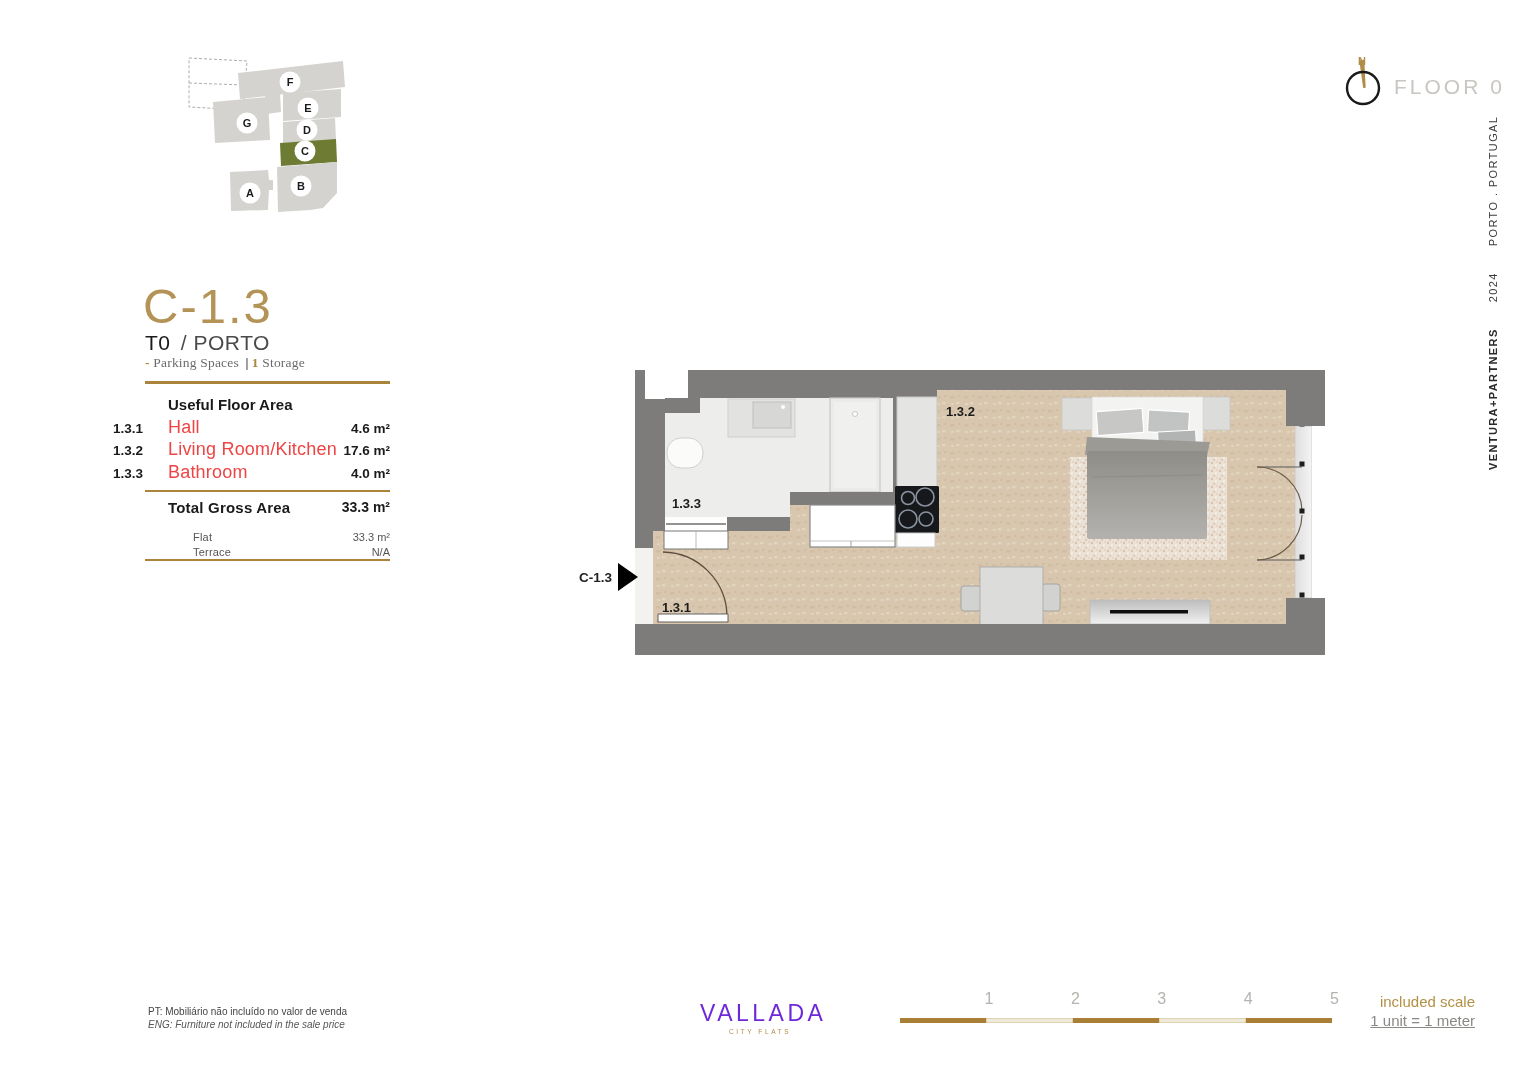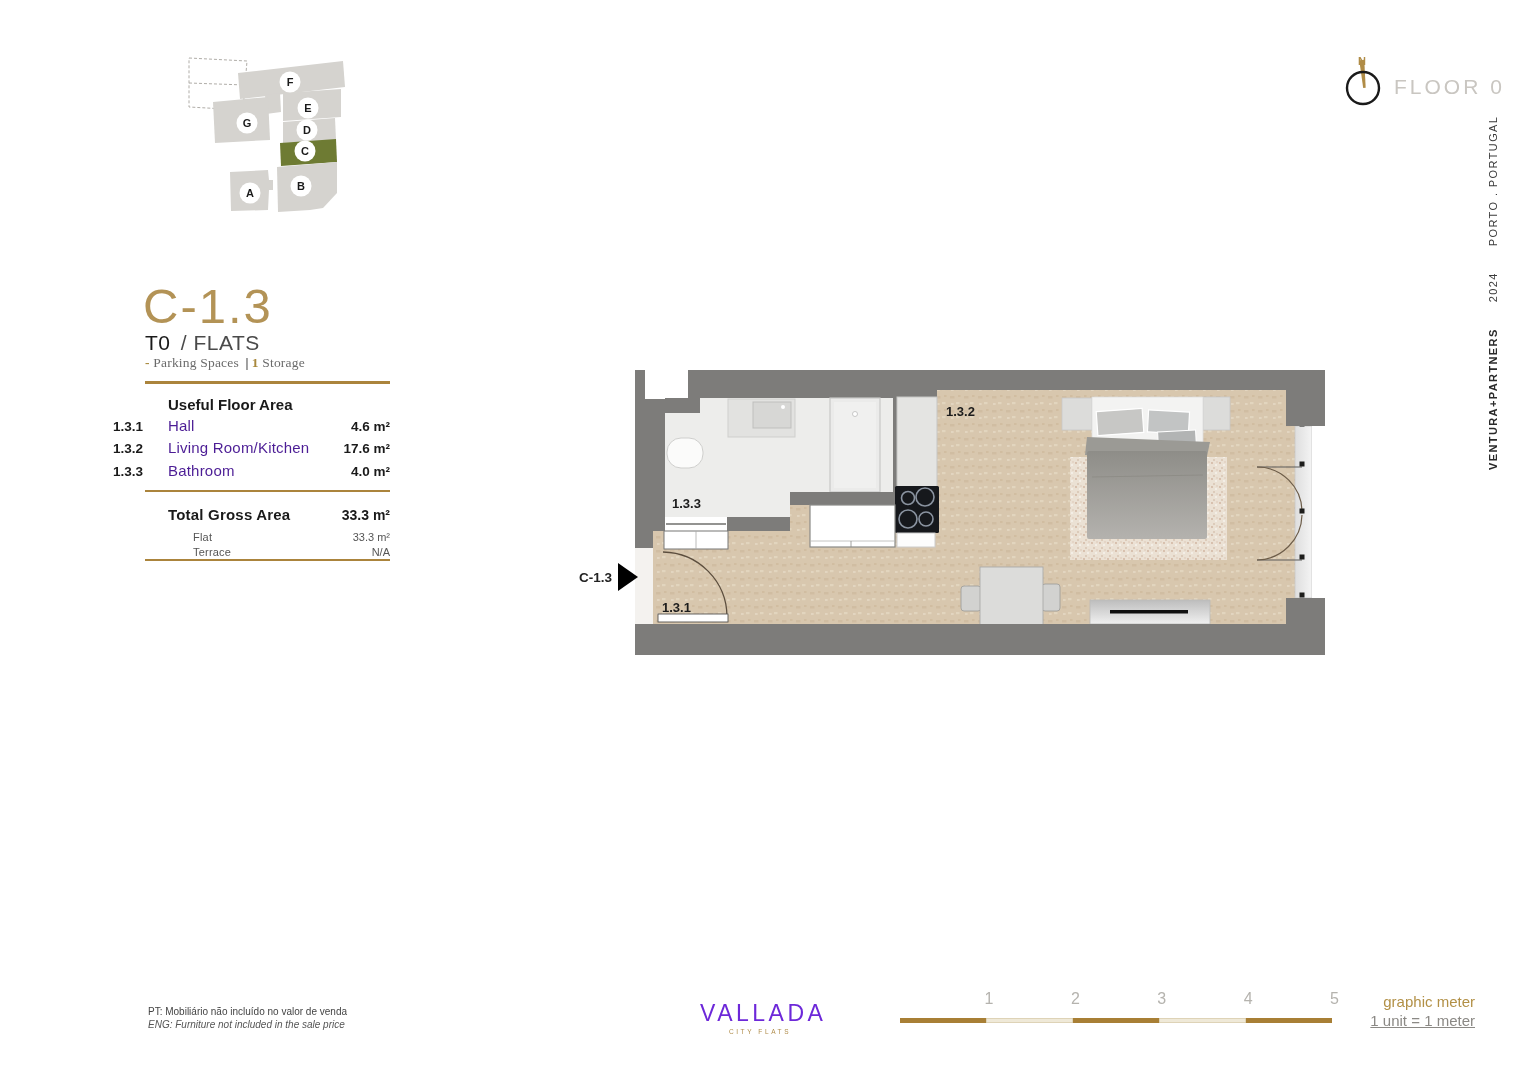--- a/index.html
+++ b/index.html
@@ -17,23 +17,23 @@
   .unit-feat .sep{color:#3a3a3a;font-weight:700;margin:0 3px;}
 
   
   .area-table{left:113px;top:381px;width:277px;}
   .rule{margin-left:32px;background:#ab843c;}
   .rule.thick{height:2.5px;}
   .rule.thin{height:1.5px;}
   .t-title{margin-left:55px;padding-top:12px;padding-bottom:4px;font-size:15px;font-weight:700;color:#1a1a1a;}
   .t-row{display:flex;align-items:baseline;height:22.5px;}
   .t-code{width:55px;font-size:13.5px;font-weight:700;color:#1a1a1a;}
-  .t-name{flex:1;font-size:15px;color:#4c1d95;letter-spacing:.2px;}
+  .t-name{flex:1;font-size:18px;color:#ef4444;letter-spacing:.2px;}
   .t-val{font-size:13.5px;font-weight:700;color:#1a1a1a;}
-  .t-total{display:flex;align-items:flex-end;padding-top:7px;height:24px;}
+  .t-total{display:flex;align-items:flex-start;padding-top:7px;height:24px;}
   .t-total .t-name{margin-left:55px;font-size:15px;font-weight:700;color:#1a1a1a;}
   .t-total .t-val{font-size:14px;}
   .t-sub{display:flex;align-items:baseline;height:15px;}
   .t-sub .t-name{margin-left:80px;font-size:11px;color:#555;margin-top:8px;}
   .t-sub .t-val{font-size:11px;font-weight:400;color:#555;}
   .t-gap{height:6px;}
 
   
   .floor-label{left:1394px;top:75px;font-size:21px;font-weight:300;letter-spacing:3px;color:#c9c6c1;}
 
@@ -97,21 +97,21 @@
       <circle cx="107" cy="34" r="10.5" fill="#fff"></circle>
         <text x="107" y="38">F</text>
       <circle cx="64" cy="75" r="10.5" fill="#fff"></circle>
         <text x="64" y="79">G</text>
     </g>
   </svg>
 
   <div class="abs unit-code">C-1.3</div>
   <div class="abs unit-type">
     <span class="b">T0</span>
-    <span class="r">/ FLATS</span>
+    <span class="r">/ PORTO</span>
   </div>
   <div class="abs unit-feat">
     <span class="gold">-</span>
     <span>Parking Spaces</span>
     <span class="sep">|</span><span class="gold">1</span>
     <span>Storage</span>
   </div>
 
   <div class="abs area-table">
     <div class="rule thick"></div>
@@ -323,17 +323,17 @@
     <div class="scale-segs">
       <div class="seg-g"></div>
       <div class="seg-c"></div>
       <div class="seg-g"></div>
       <div class="seg-c"></div>
       <div class="seg-g"></div>
     </div>
   </div>
 
   <div class="abs scale-cap">
-    <div class="t1">graphic meter</div>
+    <div class="t1">included scale</div>
     <div class="t2">1 unit = 1 meter</div>
   </div>
 
 </div>
 
 </body></html>

